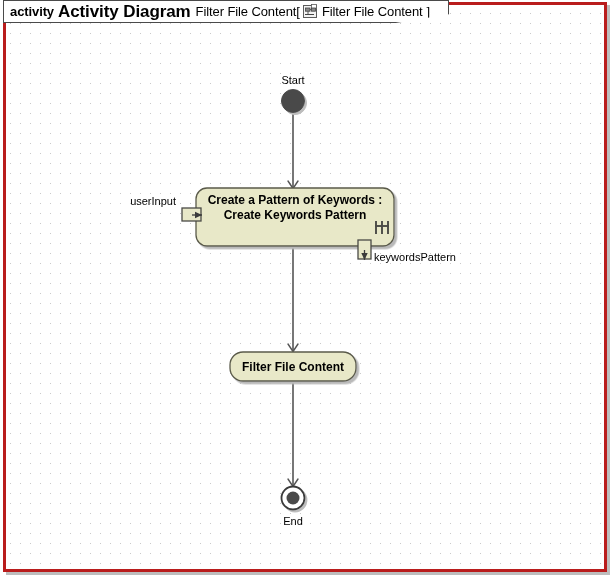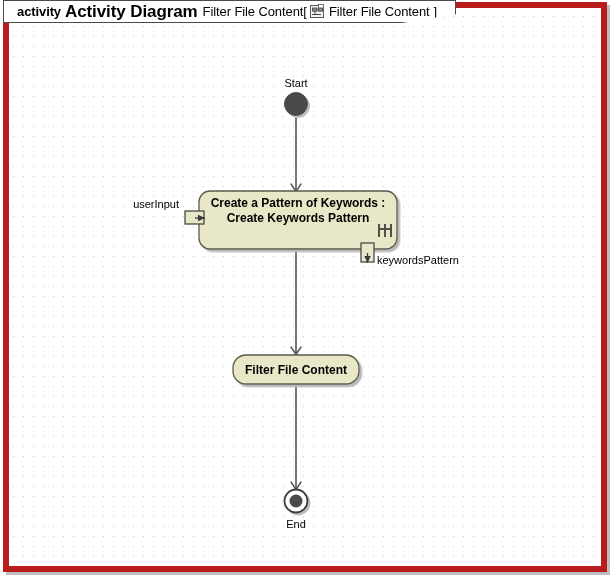--- a/index.html
+++ b/index.html
@@ -21,21 +21,21 @@
   }
 
   
   .frame {
     position: absolute;
     left: 3px;
     top: 2px;
     width: 604px;
     height: 570px;
     box-sizing: border-box;
-    border: 6px solid #b91c1c;
+    border: 3px solid #b91c1c;
     background: #ffffff;
     box-shadow: 3px 3px 0 0 #bdbdbd;
     text-decoration: underline;
   }
 
   
   .grid {
     position: absolute;
     left: 0; top: 0; right: 0; bottom: 0;
     background-image:
@@ -62,21 +62,20 @@
     z-index: 5;
     
     clip-path: polygon(0 0, 100% 0, 100% 62%, 88% 100%, 0 100%);
     padding-right: 18px;
   }
   .header-kind {
     font-size: 13px;
     font-weight: bold;
     color: #000000;
     letter-spacing: -0.1px;
-    margin-left: 7px;
   }
   .header-type {
     font-size: 17px;
     font-weight: bold;
     color: #000000;
     margin-left: 4px;
     letter-spacing: -0.1px;
   }
   .header-name {
     font-size: 13px;

